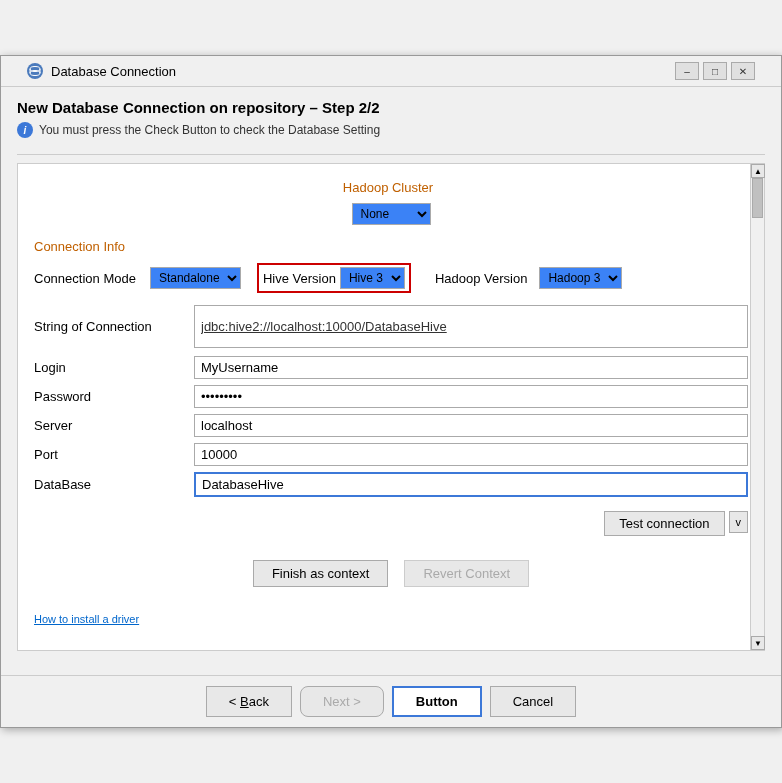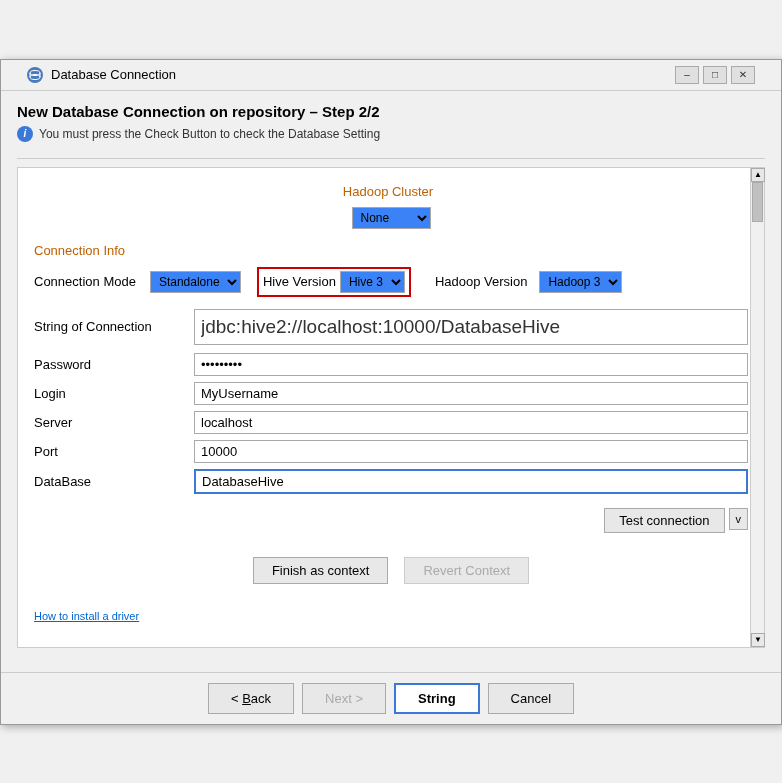--- a/index.html
+++ b/index.html
@@ -281,20 +281,21 @@
       min-width: 80px;
     }
     .footer-btn.primary {
       background: #fff;
       border: 2px solid #3c78d8;
       font-weight: 600;
     }
     .footer-btn.disabled {
       color: #aaa;
       cursor: default;
+      border-radius: 8px;
     }
 
     .scrollbar {
       position: absolute;
       right: 0;
       top: 0;
       bottom: 0;
       width: 14px;
       background: #f0f0f0;
       border-left: 1px solid #ccc;
@@ -389,34 +390,34 @@
         </div>
         <span class="hadoop-version-label">Hadoop Version</span>
         <select style="margin-left:4px;">
           <option>Hadoop 2</option>
           <option selected="">Hadoop 3</option>
         </select>
       </div>
 
       <div class="string-connection-row">
         <span class="string-conn-label">String of Connection</span>
-        <input type="text" class="string-conn-value" value="jdbc:hive2://localhost:10000/DatabaseHive" style="flex: 1 1 0%; border: 1px solid rgb(170, 170, 170); padding: 6px 6px; font-size: 19px;">
+        <input type="text" class="string-conn-value" value="jdbc:hive2://localhost:10000/DatabaseHive" style="flex: 1 1 0%; border: 1px solid rgb(170, 170, 170); padding: 13px 6px; font-size: 13px; text-decoration: underline;">
+      </div>
+
+      <div class="field-row">
+        <span class="field-label">Login</span>
+        <div class="field-input">
+          <input type="text" value="MyUsername" style="width: 100%; border: 1px solid rgb(170, 170, 170); padding: 3px 6px; font-size: 13px;">
+        </div>
       </div>
 
       <div class="field-row">
         <span class="field-label">Password</span>
         <div class="field-input">
           <input type="password" value="password1" style="width: 100%; border: 1px solid rgb(170, 170, 170); padding: 3px 6px; font-size: 13px;">
-        </div>
-      </div>
-
-      <div class="field-row">
-        <span class="field-label">Login</span>
-        <div class="field-input">
-          <input type="text" value="MyUsername" style="width: 100%; border: 1px solid rgb(170, 170, 170); padding: 3px 6px; font-size: 13px;">
         </div>
       </div>
 
       <div class="field-row">
         <span class="field-label">Server</span>
         <div class="field-input">
           <input type="text" value="localhost" style="width: 100%; border: 1px solid rgb(170, 170, 170); padding: 3px 6px; font-size: 13px;">
         </div>
       </div>
 
@@ -458,16 +459,16 @@
     </div>
   </div>
 
   <div class="footer">
     <button class="footer-btn">
       <span>&lt; <span class="underline">B</span>ack</span>
     </button>
     <button class="footer-btn disabled">
       <span>Next &gt;</span>
     </button>
-    <button class="footer-btn primary">String</button>
+    <button class="footer-btn primary">Button</button>
     <button class="footer-btn">Cancel</button>
   </div>
 </div>
 
 </body></html>

